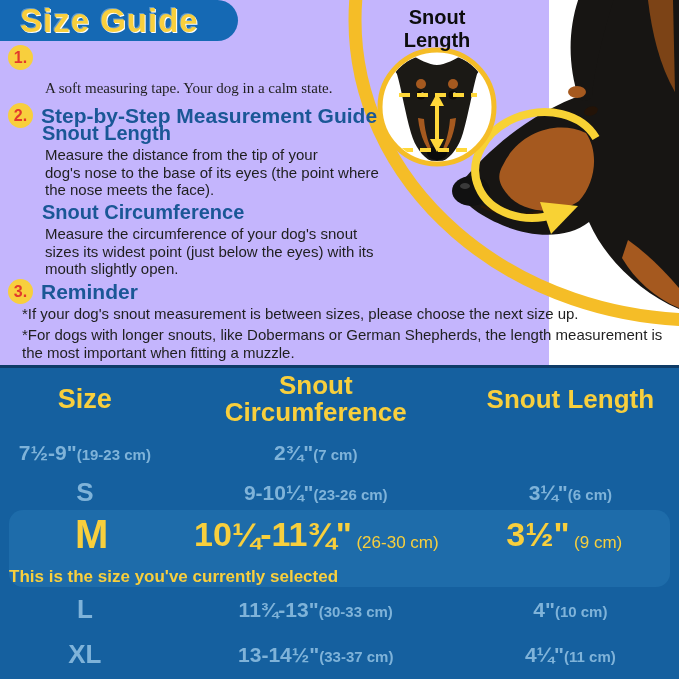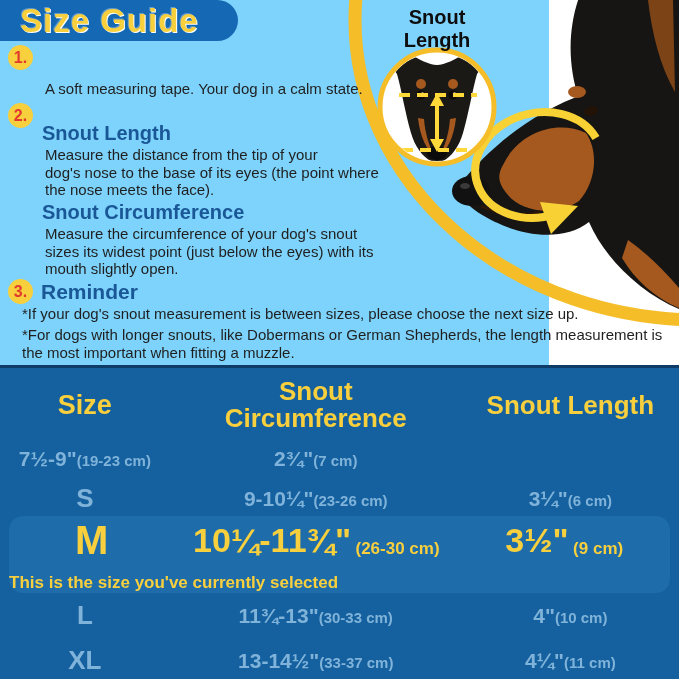--- a/index.html
+++ b/index.html
@@ -1,53 +1,53 @@
 <!DOCTYPE html>
 <html style="--banner_blue: #1569b4; --heading_blue: #1a5796; --yellow: #f8cf3d; --gold_band: #f5bd27; --red: #e23a2c; --text_dark: #1f1f1f; --table_bg: #15609f; --table_edge: #0e3c68; --row_text: #7fb3d9; --selected_bg: #1e6caa; --dog_black: #171513; --dog_tan: #a5591f; --dog_tan_dark: #7c4316;"><head>
 <meta charset="utf-8">
 <style>
   html,body{margin:0;padding:0;background:#fff;}
   .page{position:relative;width:679px;height:679px;overflow:hidden;background:#fff;
         font-family:"Liberation Sans","DejaVu Sans",sans-serif;}
   
-  .hero{position:absolute;left:0;top:0;width:549px;height:365px;background:#7dd3fc;}
+  .hero{position:absolute;left:0;top:0;width:549px;height:365px;background:#c4b5fd;}
   .hero-art{position:absolute;left:0;top:0;}
   .banner{position:absolute;left:0;top:0;width:238px;height:41px;background:var(--banner_blue);
           border-radius:0 24px 24px 0;display:flex;align-items:center;padding-left:20px;box-sizing:border-box;}
   .banner-title{font-size:33px;font-weight:bold;color:var(--yellow);letter-spacing:1px;
           text-shadow:1px 1px 0 #fff,-1px -1px 0 #ffffff55;}
   .sec-head{position:absolute;display:flex;align-items:center;gap:8px;}
   .num-badge{width:25px;height:25px;border-radius:50%;background:var(--yellow);display:flex;
              align-items:center;justify-content:center;flex:0 0 25px;}
   .num-badge span{color:var(--red);font-weight:bold;font-size:16px;}
   .sec-title{font-size:21px;font-weight:bold;color:var(--heading_blue);}
   .sub-head{position:absolute;font-size:20px;font-weight:bold;color:var(--heading_blue);}
   .body-text{position:absolute;font-size:15px;line-height:17.5px;color:var(--text_dark);white-space:pre-line;}
   .note-text{position:absolute;font-size:15px;line-height:18px;color:var(--text_dark);white-space:pre-line;}
   .photo-label{position:absolute;text-align:center;font-size:20px;line-height:23px;font-weight:bold;color:#0d0d0d;}
   
   .size-table{position:absolute;left:0;top:365px;width:679px;height:314px;background:var(--table_bg);
               border-top:3px solid var(--table_edge);box-sizing:border-box;}
   .t-row{display:grid;grid-template-columns:25% 43% 32%;align-items:center;}
-  .t-head{height:62px;padding-top:6px;}
+  .t-head{height:62px;}
   .t-cell{text-align:center;}
   .h-txt{font-size:26px;line-height:27px;font-weight:bold;color:var(--yellow);}
   .h-size{font-size:27px;}
   .h-circ{display:inline-block;max-width:205px;}
   .r-xs,.r-l,.r-xl{height:45px;}
   .r-s{height:35px;}
   .sz{font-size:26px;font-weight:bold;color:var(--row_text);}
   .val-in{font-size:21px;font-weight:bold;color:var(--row_text);}
   .val-cm{font-size:15px;font-weight:bold;color:var(--row_text);}
   .t-selected{height:77px;margin:0 9px;background:var(--selected_bg);border-radius:14px;
               display:flex;flex-direction:column;justify-content:center;}
   .sel-row{height:48px;}
   .sel-sz{font-size:40px;font-weight:bold;color:var(--yellow);}
   .sel-in{font-size:34px;font-weight:bold;color:var(--yellow);}
-  .sel-cm{font-size:17px;font-weight:bold;color:var(--yellow);position:relative;top:2px;}
+  .sel-cm{font-size:17px;font-weight:normal;color:var(--yellow);position:relative;top:2px;}
   .sel-note{text-align:left;font-size:17px;font-weight:bold;color:var(--yellow);margin-top:8px;}
 </style>
 </head>
 <body>
 
 <div class="page">
 
   <div class="hero">
 
     <svg class="hero-art" width="679" height="365" viewBox="0 0 679 365">
@@ -104,26 +104,27 @@
 
     <div class="banner">
       <span class="banner-title">Size Guide</span>
     </div>
 
     <div class="sec-head" style="left:8px;top:45px;">
       <span class="num-badge">
           <span>1.</span>
         </span>
     </div>
-    <div class="body-text" style="left:45px;top:80px;">A soft measuring tape. Your dog in a calm state.</div>
+    <div class="body-text" style="left:45px;top:80px;font-family:Liberation Serif, serif;">A soft measuring tape. Your dog in a calm state.</div>
 
     <div class="sec-head" style="left:8px;top:103px;">
       <span class="num-badge">
           <span>2.</span>
         </span>
+      <span class="sec-title">Step-by-Step Measurement Guide</span>
     </div>
     <div class="sub-head" style="left:42px;top:122px;">Snout Length</div>
     <div class="body-text" style="left:45px;top:146px;">Measure the distance from the tip of your
 dog's nose to the base of its eyes (the point where
 the nose meets the face).</div>
     <div class="sub-head" style="left:42px;top:201px;">Snout Circumference</div>
     <div class="body-text" style="left:45px;top:225px;">Measure the circumference of your dog's snout
 sizes its widest point (just below the eyes) with its
 mouth slightly open.</div>
 

